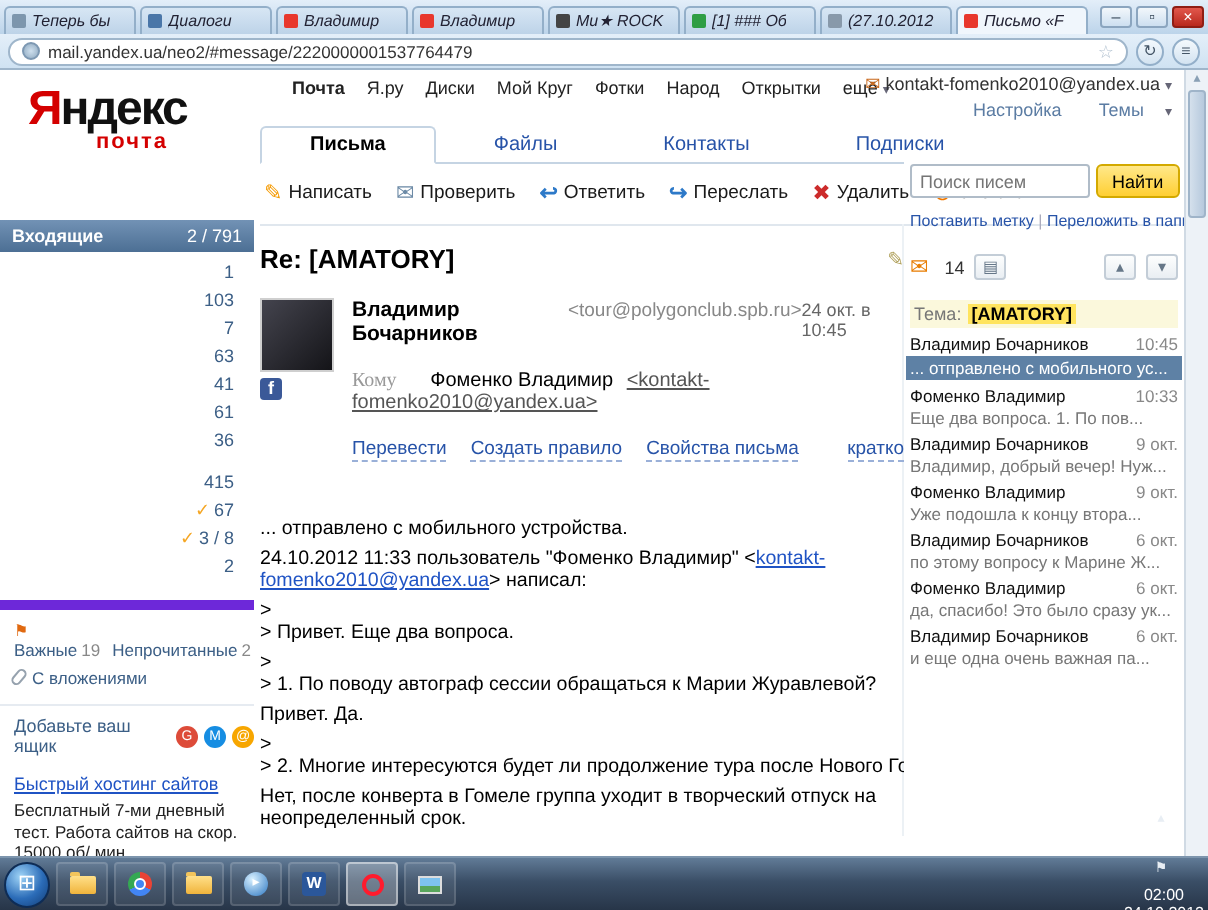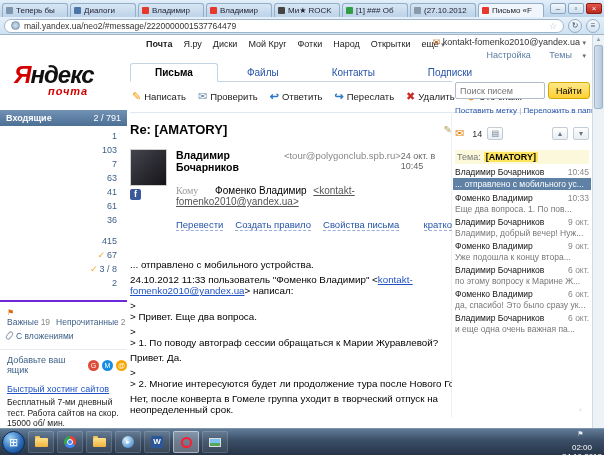--- a/index.html
+++ b/index.html
@@ -9,21 +9,21 @@
   
   #window { position:absolute; left:0; top:0; width:604px; height:428px; background:#fff; }
   #tabbar { height:17px; background:linear-gradient(#e3eef9,#bcd4ea); display:flex; align-items:flex-end; padding:2px 2px 0 2px; }
   .btab { width:66px; height:14px; background:linear-gradient(#d7e6f4,#bdd3e8); border:1px solid #93afc9; border-bottom:none; border-radius:3px 3px 0 0; margin-right:2px; display:flex; align-items:center; padding:0 3px; font-size:8px; color:#223; overflow:hidden; }
   .btab.active { background:#f0f6fc; }
   .fav { width:7px; height:7px; border-radius:1px; margin-right:3px; flex:none; }
   .btab:nth-child(1) .fav{background:#7d96ad}.btab:nth-child(2) .fav{background:#4a76a8}
   .btab:nth-child(3) .fav{background:#e8372c}.btab:nth-child(4) .fav{background:#e8372c}
   .btab:nth-child(5) .fav{background:#444}.btab:nth-child(6) .fav{background:#2f9e44}
   .btab:nth-child(7) .fav{background:#8899aa}.btab:nth-child(8) .fav{background:#e8372c}
-  .tlbl { overflow:hidden; white-space:nowrap; }
+  .tlbl { overflow:hidden; white-space:nowrap;font-style:italic; }
   #controls { margin-left:auto; display:flex; gap:2px; align-self:flex-start; margin-top:1px; }
   .wc { width:16px; height:11px; border:1px solid #8ba5bf; border-radius:2px; background:linear-gradient(#f2f7fb,#cddff0); font-size:8px; line-height:9px; text-align:center; color:#345; }
   .wc.close { background:linear-gradient(#e2574c,#b8281d); color:#fff; border-color:#8f1d14; }
   #addrbar { height:18px; background:linear-gradient(#e4eff9,#cfe2f2); border-bottom:1px solid #9fb6cb; display:flex; align-items:center; padding:0 4px; gap:4px; }
   #urlbox { flex:1; height:14px; background:#fff; border:1px solid #9fb6cb; border-radius:8px; display:flex; align-items:center; padding:0 6px; font-size:8.5px; color:#333; gap:4px; }
   .siteicon { width:9px; height:9px; border-radius:50%; background:radial-gradient(#cfe0ee,#8fa9c0); border:1px solid #7d98b2; flex:none; }
   #urltext { flex:1; white-space:nowrap; overflow:hidden; }
   .staricon { color:#b5c4d2; font-size:9px; }
   .roundbtn { width:14px; height:14px; border-radius:50%; border:1px solid #93afc9; background:linear-gradient(#f4f9fd,#d3e3f1); font-size:8px; text-align:center; line-height:12px; color:#456; }
 
@@ -34,36 +34,36 @@
 
   #services { position:absolute; left:146px; top:4px; display:flex; gap:11px; font-size:9px; color:#222; }
   .svc:first-child { font-weight:bold; }
   .caret { font-size:7px; color:#667; }
   #account { position:absolute; right:18px; top:2px; text-align:right; font-size:9px; color:#333; }
   #acct1 { white-space:nowrap; }
   .env { color:#c96a1e; font-size:9px; }
   #acct2 { margin-top:3px; color:#5b7ca3; }
   #acct2 span { margin-left:8px; }
 
-  #logo { position:absolute; left:14px; top:28px;font-style:italic; }
+  #logo { position:absolute; left:14px; top:8px; }
   #logo-main { font-size:24px; font-weight:bold; color:#111; letter-spacing:-1px; line-height:24px; }
   .red { color:#d40000; }
   #logo-sub { color:#d40000; font-size:11px; font-weight:bold; margin:-2px 0 0 34px; letter-spacing:1px; }
 
   
   #sidebar { position:absolute; left:0; top:75px; width:127px; bottom:0; font-size:9px; }
   #inboxbar { height:16px; background:linear-gradient(#7292b5,#4c6f94); color:#fff; display:flex; align-items:center; padding:0 6px; }
   #inboxbar .lab { font-weight:bold; flex:1; }
   #folders { padding:5px 10px 0 0; }
   .folder { height:14px; text-align:right; color:#3c5f86; }
   #specials { margin-top:7px; padding-right:10px; }
   .special { height:14px; text-align:right; color:#3c5f86; }
   .chk { color:#f5a623; margin-right:2px; }
   #configure { text-align:right; padding-right:10px; color:#98a4ae; margin-top:1px; }
-  #filters { margin-top:8px; padding:5px 0 0 7px; border-top:2px solid #6d28d9; font-size:8.5px; color:#3c5f86; }
+  #filters { margin-top:8px; padding:5px 0 0 7px; border-top:5px solid #6d28d9; font-size:8.5px; color:#3c5f86; }
   .cnt { color:#888; margin:0 6px 0 2px; }
   .flag { color:#e06910; font-size:8px; }
   #attach-row { margin-top:4px; display:flex; gap:4px; }
   .clip { width:5px; height:9px; border:1px solid #96a2ae; border-radius:3px; transform:rotate(40deg); display:inline-block; }
   #addbox { margin-top:8px; padding:5px 0 0 7px; border-top:1px solid #e6ebf1; color:#3c5f86; display:flex; align-items:center; gap:3px; }
   .mbico { width:11px; height:11px; border-radius:50%; color:#fff; font-size:7px; line-height:11px; text-align:center; flex:none; }
   .mb-g { background:#dd4b39; } .mb-m { background:#168de2; } .mb-r { background:#f7a600; }
   #ad { margin-top:9px; padding:0 4px 0 7px; }
   #ad-title { color:#1f53c4; text-decoration:underline; font-size:9px; }
   #ad-text { margin-top:3px; color:#222; font-size:8.5px; line-height:10.5px; }

